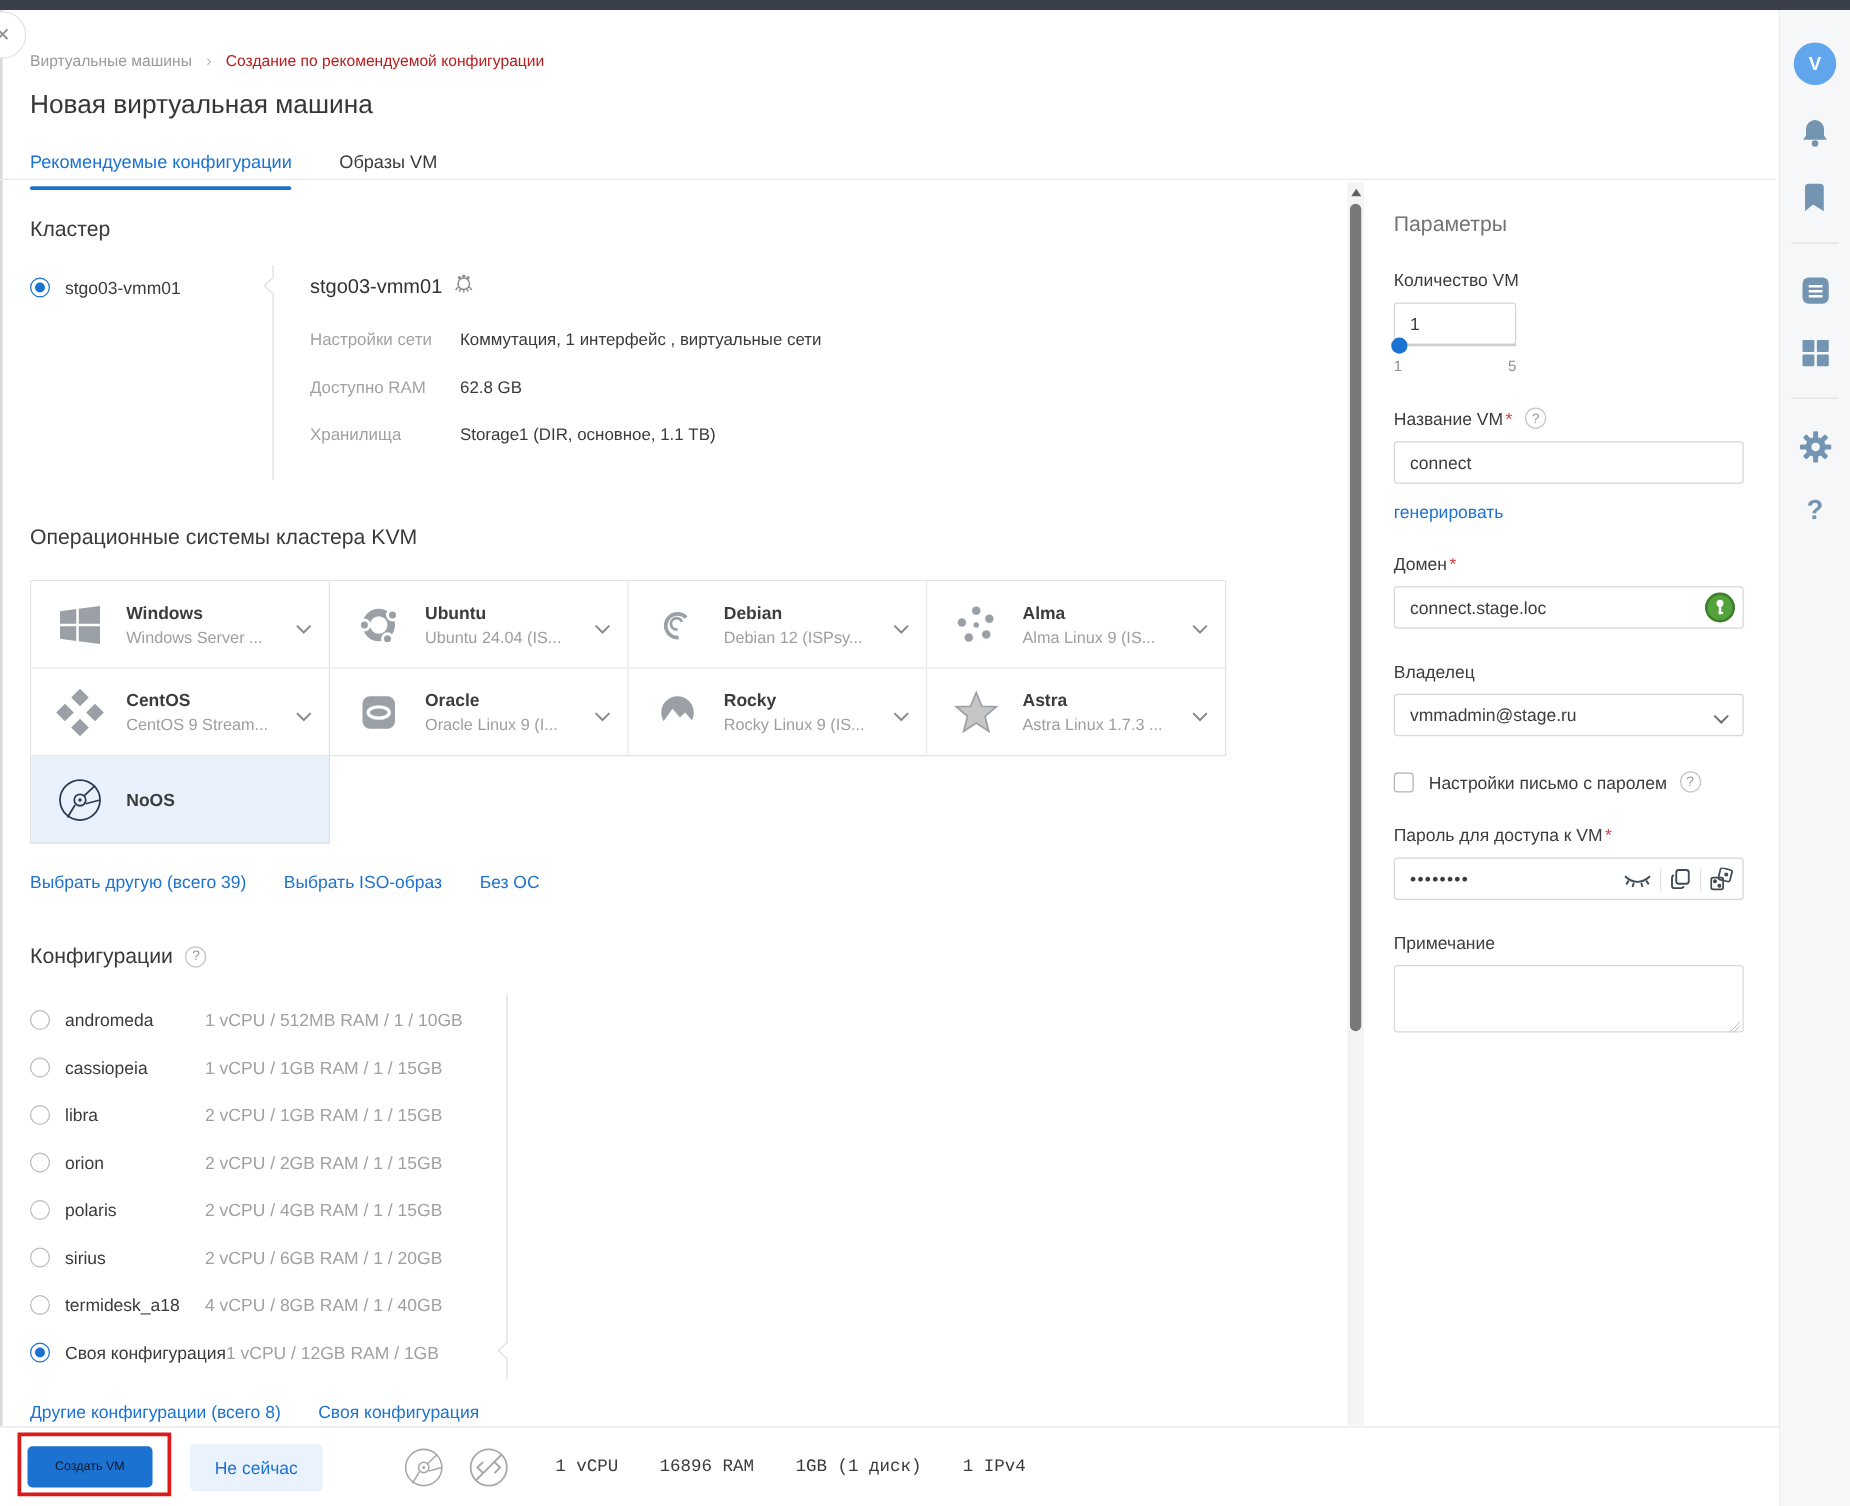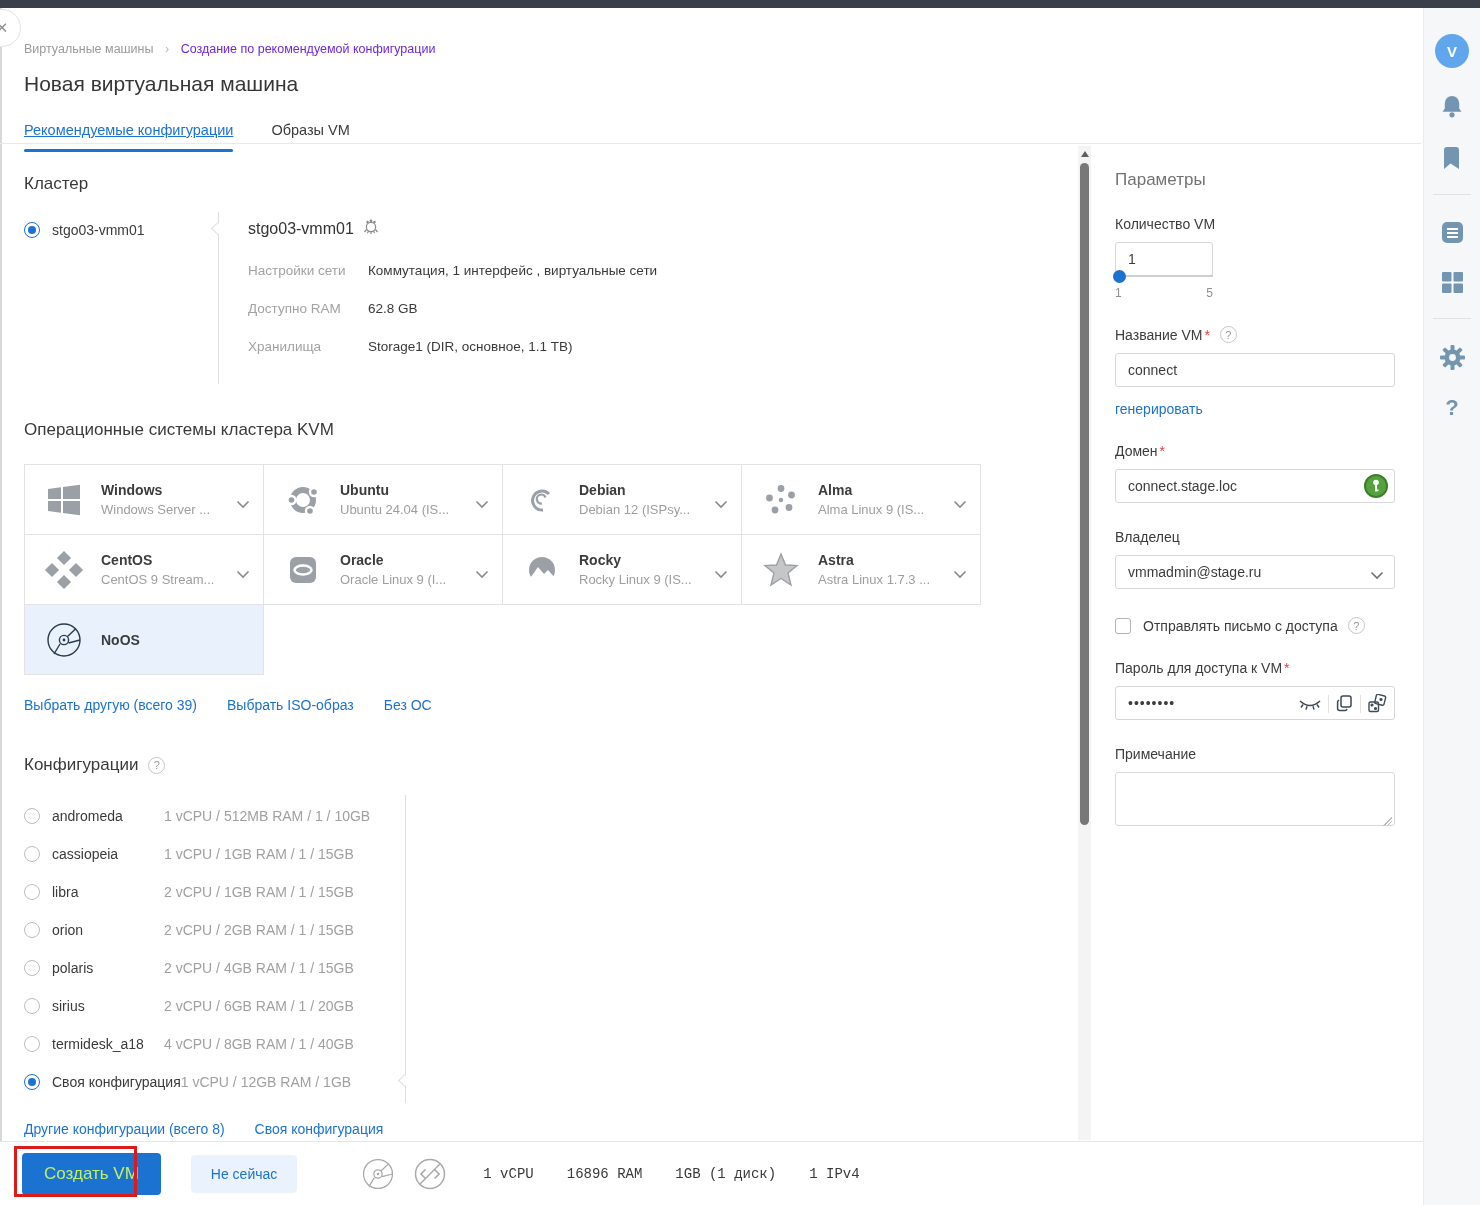--- a/index.html
+++ b/index.html
@@ -10,26 +10,26 @@
   .left-edge { position: absolute; left: 0; top: 8px; bottom: 0; width: 2px; background: #d8d8d8; }
 
   .close-btn { position: absolute; left: -17px; top: 9px; width: 38px; height: 38px; border-radius: 50%;
     background: #fff; border: 1px solid #e2e2e2; color: #8f8f8f; font-size: 15px;
     display: flex; align-items: center; justify-content: center; z-index: 30; }
 
   
   .header { position: absolute; left: 24px; top: 42px; }
   .breadcrumb { font-size: 12.5px; color: #9a9a9a; }
   .breadcrumb .sep { margin: 0 8px; color: #b5b5b5; }
-  .breadcrumb .crumb-current { color: #6d28d9; }
+  .breadcrumb .crumb-current { color: #b91c1c; }
   .page-title { margin-top: 16px; font-size: 21px; color: #363636; font-weight: 400; }
   .tabs { margin-top: 26px; display: flex; }
   .tab { font-size: 14.5px; color: #3c3c3c; padding-bottom: 14px; position: relative; cursor: pointer; }
   .tab + .tab { margin-left: 38px; }
-  .tab.active { color: #1b72d0; text-decoration: underline; }
+  .tab.active { color: #1b72d0; }
   .tab.active::after { content: ""; position: absolute; left: 0; right: 0; bottom: 0; height: 3px; background: #1b72d0; border-radius: 2px; }
   .tabs-border { position: absolute; left: 0; top: 143px; width: 1421px; height: 1px; background: #e9e9e9; }
 
   
   .content { position: absolute; left: 24px; top: 158px; width: 1032px; }
   .section-h { font-size: 17px; font-weight: 400; color: #3a3a3a; display: flex; align-items: center; }
   .help { width: 17px; height: 17px; border: 1px solid #c6c6c6; border-radius: 50%; color: #9a9a9a; font-size: 11px;
     display: inline-flex; align-items: center; justify-content: center; margin-left: 10px; flex: 0 0 auto; }
 
   
@@ -106,21 +106,21 @@
 
   
   .side { position: absolute; top: 8px; right: 0; width: 57px; bottom: 0; background: #f6f7f8; border-left: 1px solid #ededed; display: flex; flex-direction: column; align-items: center; }
   .avatar { margin-top: 26px; width: 34px; height: 34px; border-radius: 50%; background: #61a6ec; color: #fff; font-size: 15px; font-weight: 700; display: flex; align-items: center; justify-content: center; cursor: pointer; }
   .side-ic { margin-top: 25px; cursor: pointer; display: flex; }
   .side-div { margin-top: 23px; width: 38px; height: 1px; background: #e1e1e1; }
   .help-glyph { margin-top: 24px; font-size: 22px; font-weight: 700; color: #7495b2; cursor: pointer; }
 
   
   .footer { position: absolute; left: 0; bottom: 0; width: 1423px; height: 64px; background: #fff; border-top: 1px solid #e6e6e6; display: flex; align-items: center; padding-left: 22px; z-index: 10; }
-  .btn-create { background: #1b72d0; color: #bef264; border: none; border-radius: 4px; font-size: 17px; font-family: "Liberation Sans", sans-serif; padding: 11px 22px; cursor: pointer; }
+  .btn-create { background: #1b72d0; color: #0f172a; border: none; border-radius: 4px; font-size: 10px; font-family: "Liberation Sans", sans-serif; padding: 11px 22px; cursor: pointer; }
   .btn-later { margin-left: 30px; background: #eaf3fd; color: #1b72d0; border: none; border-radius: 4px; font-size: 14px; font-family: "Liberation Sans", sans-serif; padding: 11px 20px; cursor: pointer; }
   .foot-ic { margin-left: 14px; display: flex; }
   .foot-ic.first { margin-left: 62px; }
   .summary { margin-left: 34px; display: flex; gap: 33px; font-size: 14px; color: #3a3a3a; font-family: Liberation Mono, monospace; }
   .annotation { position: absolute; left: 14px; top: 1146px; width: 123px; height: 51px; border: 3px solid #dc1a1a; z-index: 20; pointer-events: none; }
 </style>
 </head>
 <body>
 
 <div class="page">
@@ -453,21 +453,21 @@
       <input class="t-input" readonly="" style="padding-right: 52px; cursor: pointer;" value="vmmadmin@stage.ru">
       <span class="sel-chev">
         <svg width="14" height="9" viewBox="0 0 14 9" fill="none" stroke="#707070" stroke-width="1.6">
             <path d="M1.5 1.5 L7 7 L12.5 1.5"></path>
           </svg>
       </span>
     </div>
 
     <div class="check-row">
       <span class="checkbox"></span>
-      <span class="clabel">Отправлять письмо с доступа</span>
+      <span class="clabel">Настройки письмо с паролем</span>
       <span class="help">?</span>
     </div>
 
     <div class="f-label">
       <span>Пароль для доступа к VM</span>
         <span class="req">*</span>
     </div>
     <div class="f-input-wrap">
       <input class="t-input" style="padding-right: 110px; letter-spacing: 1px;" value="••••••••">
       <span class="pw-icons">

